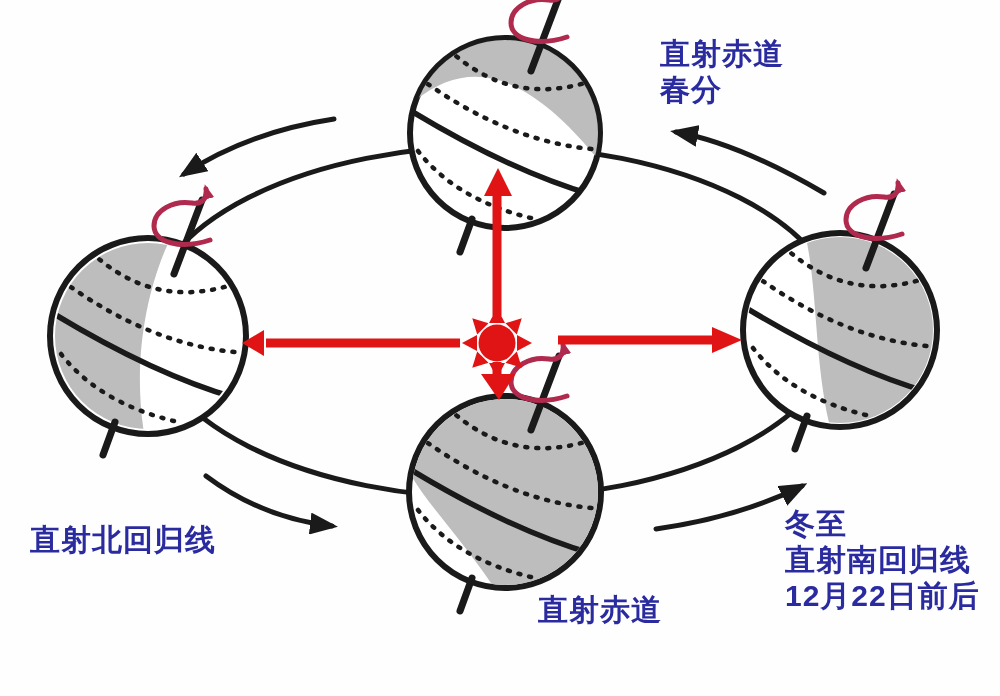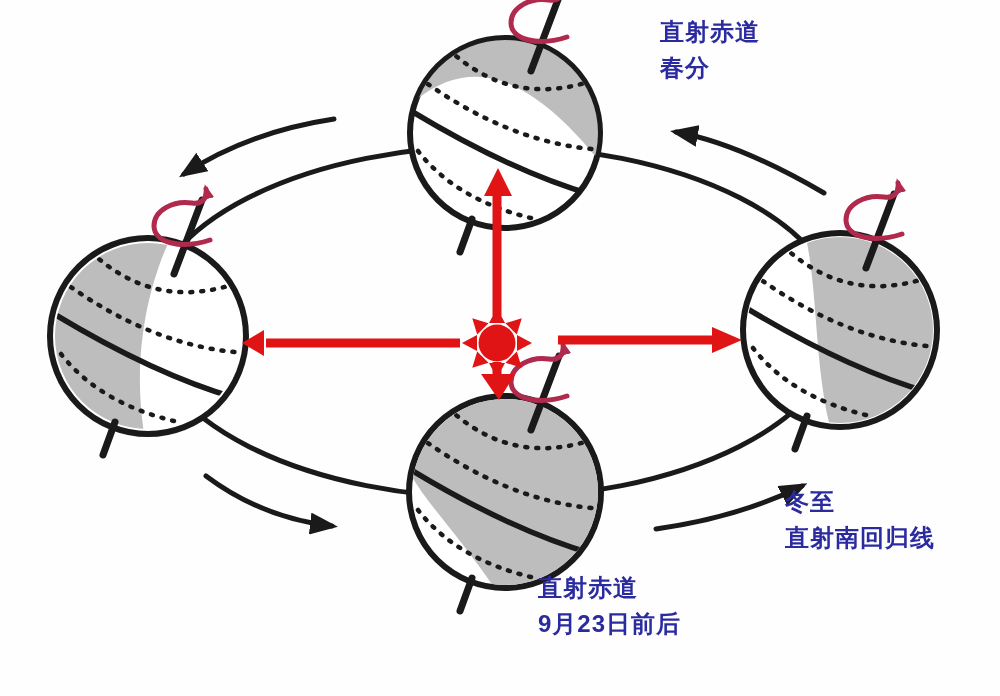--- a/index.html
+++ b/index.html
@@ -12,22 +12,22 @@
   }
   html,body{margin:0;padding:0;}
   .stage{
     position:relative;width:1000px;height:696px;overflow:hidden;
     background:var(--background);
     font-family:"Liberation Sans", sans-serif;
   }
   .stage svg{position:absolute;left:0;top:0;}
   .label{
     position:absolute;color:var(--label_text);
-    font-weight:bold;font-size:24px;line-height:36px;
-    letter-spacing:1px;white-space:nowrap;
+    font-weight:bold;font-size:30px;line-height:36px;
+    letter-spacing:1px;white-space:nowrap;margin-top:22px;
   }
   
   .ln{stroke:var(--line_black);fill:none;stroke-linecap:round;}
   .fill-blk{fill:var(--line_black);}
   .globe-body{fill:#ffffff;stroke:var(--line_black);}
   .shade{fill:var(--night_shade);stroke:none;}
   .red-ln{stroke:var(--sun_red);fill:none;}
   .red-fill{fill:var(--sun_red);stroke:none;}
   .rot{stroke:var(--rotation_arrow);fill:none;stroke-linecap:round;}
   .rot-fill{fill:var(--rotation_arrow);}
@@ -122,25 +122,26 @@
       <circle class="red-fill" r="18.5"></circle>
     </g>
   </svg>
 
   <div class="label" style="left:660px;top:14px;">
     <div>直射赤道</div>
     <div>春分</div>
   </div>
 
   <div class="label" style="left:30px;top:500px;">
+    <div>直射北回归线</div>
   </div>
 
   <div class="label" style="left:538px;top:570px;">
     <div>直射赤道</div>
-    <div>9月23日前后</div>
   </div>
 
   <div class="label" style="left:785px;top:484px;">
     <div>冬至</div>
     <div>直射南回归线</div>
+    <div>12月22日前后</div>
   </div>
 
 </div>
 
 </body></html>

